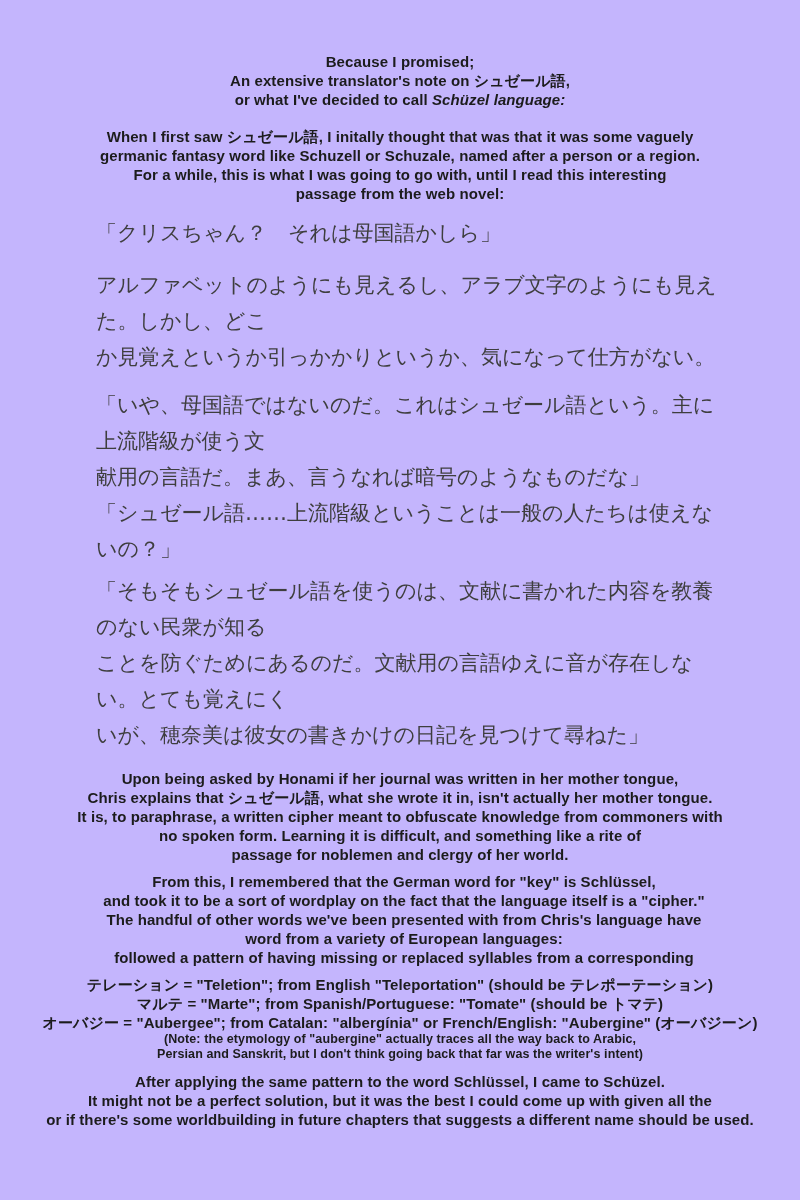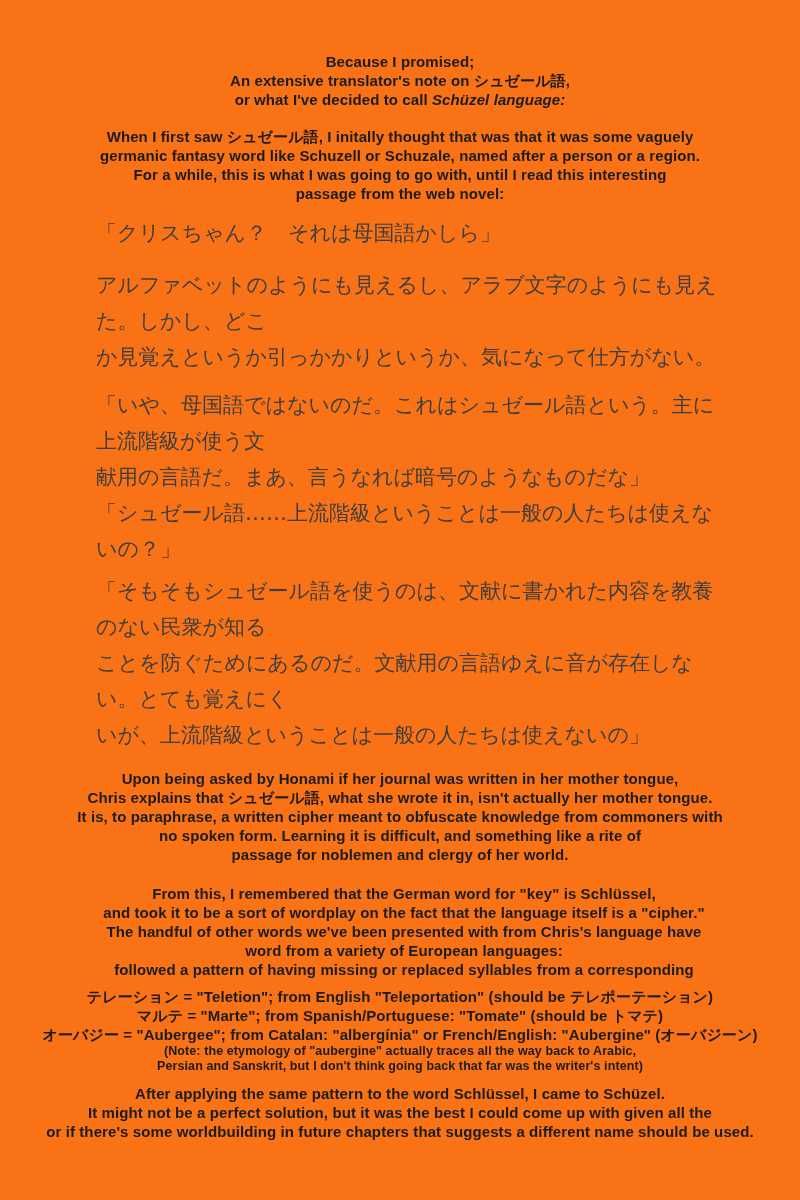--- a/index.html
+++ b/index.html
@@ -1,20 +1,20 @@
 <!DOCTYPE html>
 <html><head>
 <meta charset="utf-8">
 <style>
   html, body { margin: 0; padding: 0; background: #ffffff; }
   .page {
     position: relative;
     width: 800px;
     height: 1200px;
-    background: #f97316;
+    background: #c4b5fd;
     overflow: hidden;
     box-sizing: border-box;
   }
   
   .en {
     font-family: "Liberation Sans", sans-serif;
     font-weight: bold;
     font-size: 15px;
     line-height: 19px;
     color: #1c1c1c;
@@ -40,21 +40,21 @@
   }
   .jp .line { white-space: pre-wrap; }
 
   #title        { padding-top: 52px; }
   #intro        { margin-top: 18px; }
   #jp-quote1    { margin-top: 12px; }
   #jp-narration { margin-top: 16px; }
   #jp-quote2    { margin-top: 12px; }
   #jp-quote3    { margin-top: 6px; }
   #explanation  { margin-top: 16px; }
-  #wordplay     { margin-top: 20px; padding-left: 8px; }
+  #wordplay     { margin-top: 8px; padding-left: 8px; }
   #examples     { margin-top: 8px; }
   #etym-note    { margin-top: 0; }
   #conclusion   { margin-top: 10px; }
 </style>
 </head>
 <body>
 
 <div class="page">
 
   <div id="title" class="en">
@@ -81,21 +81,21 @@
 
   <div id="jp-quote2" class="jp">
     <div class="line">「いや、母国語ではないのだ。これはシュゼール語という。主に上流階級が使う文</div>
     <div class="line">献用の言語だ。まあ、言うなれば暗号のようなものだな」</div>
     <div class="line">「シュゼール語……上流階級ということは一般の人たちは使えないの？」</div>
   </div>
 
   <div id="jp-quote3" class="jp">
     <div class="line">「そもそもシュゼール語を使うのは、文献に書かれた内容を教養のない民衆が知る</div>
     <div class="line">ことを防ぐためにあるのだ。文献用の言語ゆえに音が存在しない。とても覚えにく</div>
-    <div class="line">いが、上流階級ということは一般の人たちは使えないの」</div>
+    <div class="line">いが、穂奈美は彼女の書きかけの日記を見つけて尋ねた」</div>
   </div>
 
   <div id="explanation" class="en">
     <div class="line">Upon being asked by Honami if her journal was written in her mother tongue,</div>
     <div class="line">Chris explains that シュゼール語, what she wrote it in, isn't actually her mother tongue.</div>
     <div class="line">It is, to paraphrase, a written cipher meant to obfuscate knowledge from commoners with</div>
     <div class="line">no spoken form. Learning it is difficult, and something like a rite of</div>
     <div class="line">passage for noblemen and clergy of her world.</div>
   </div>
 

